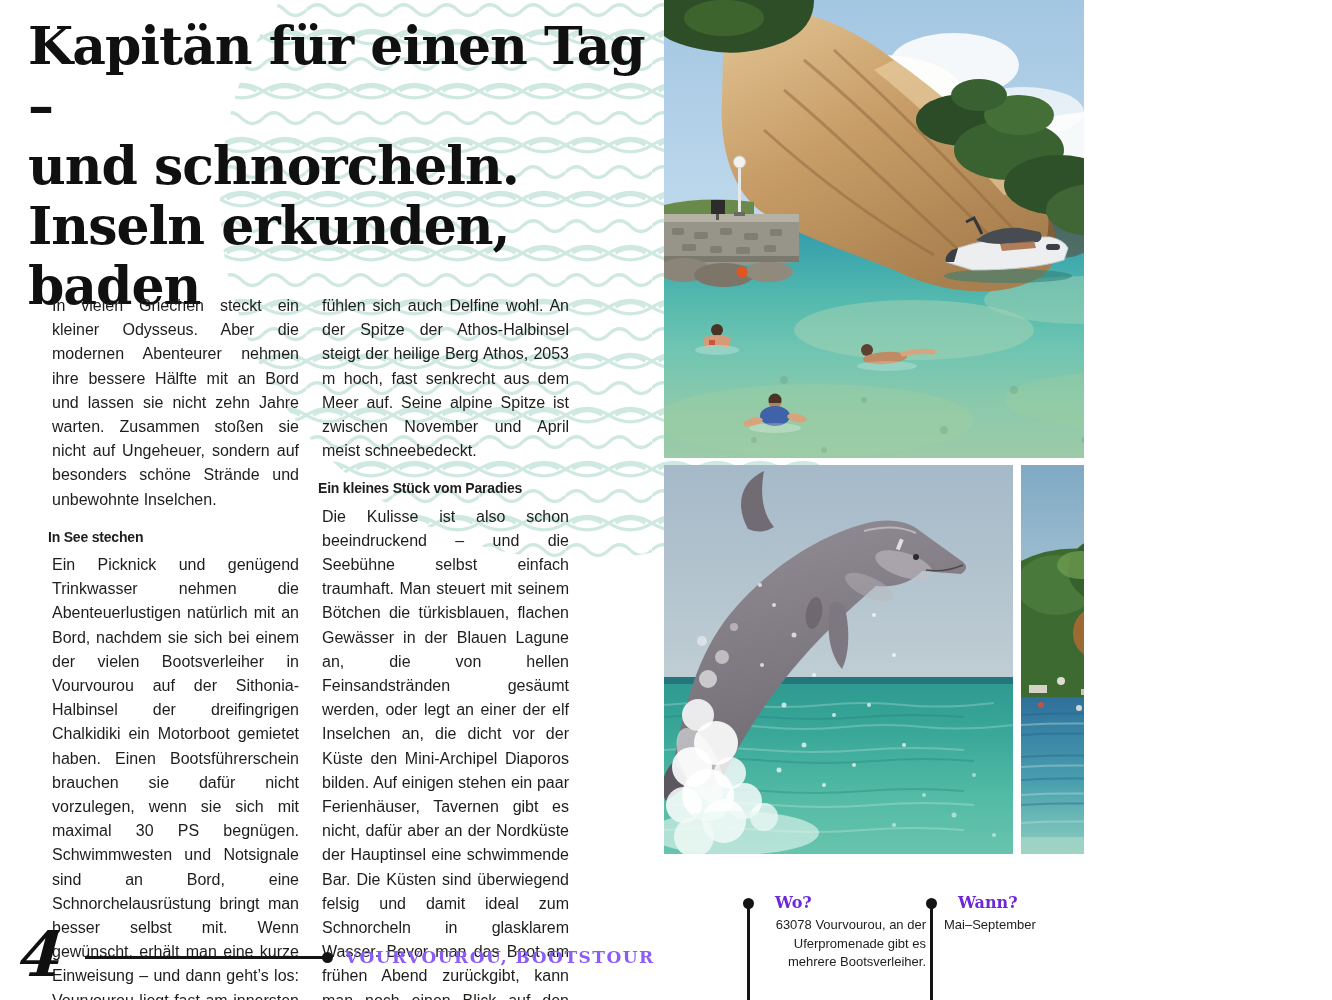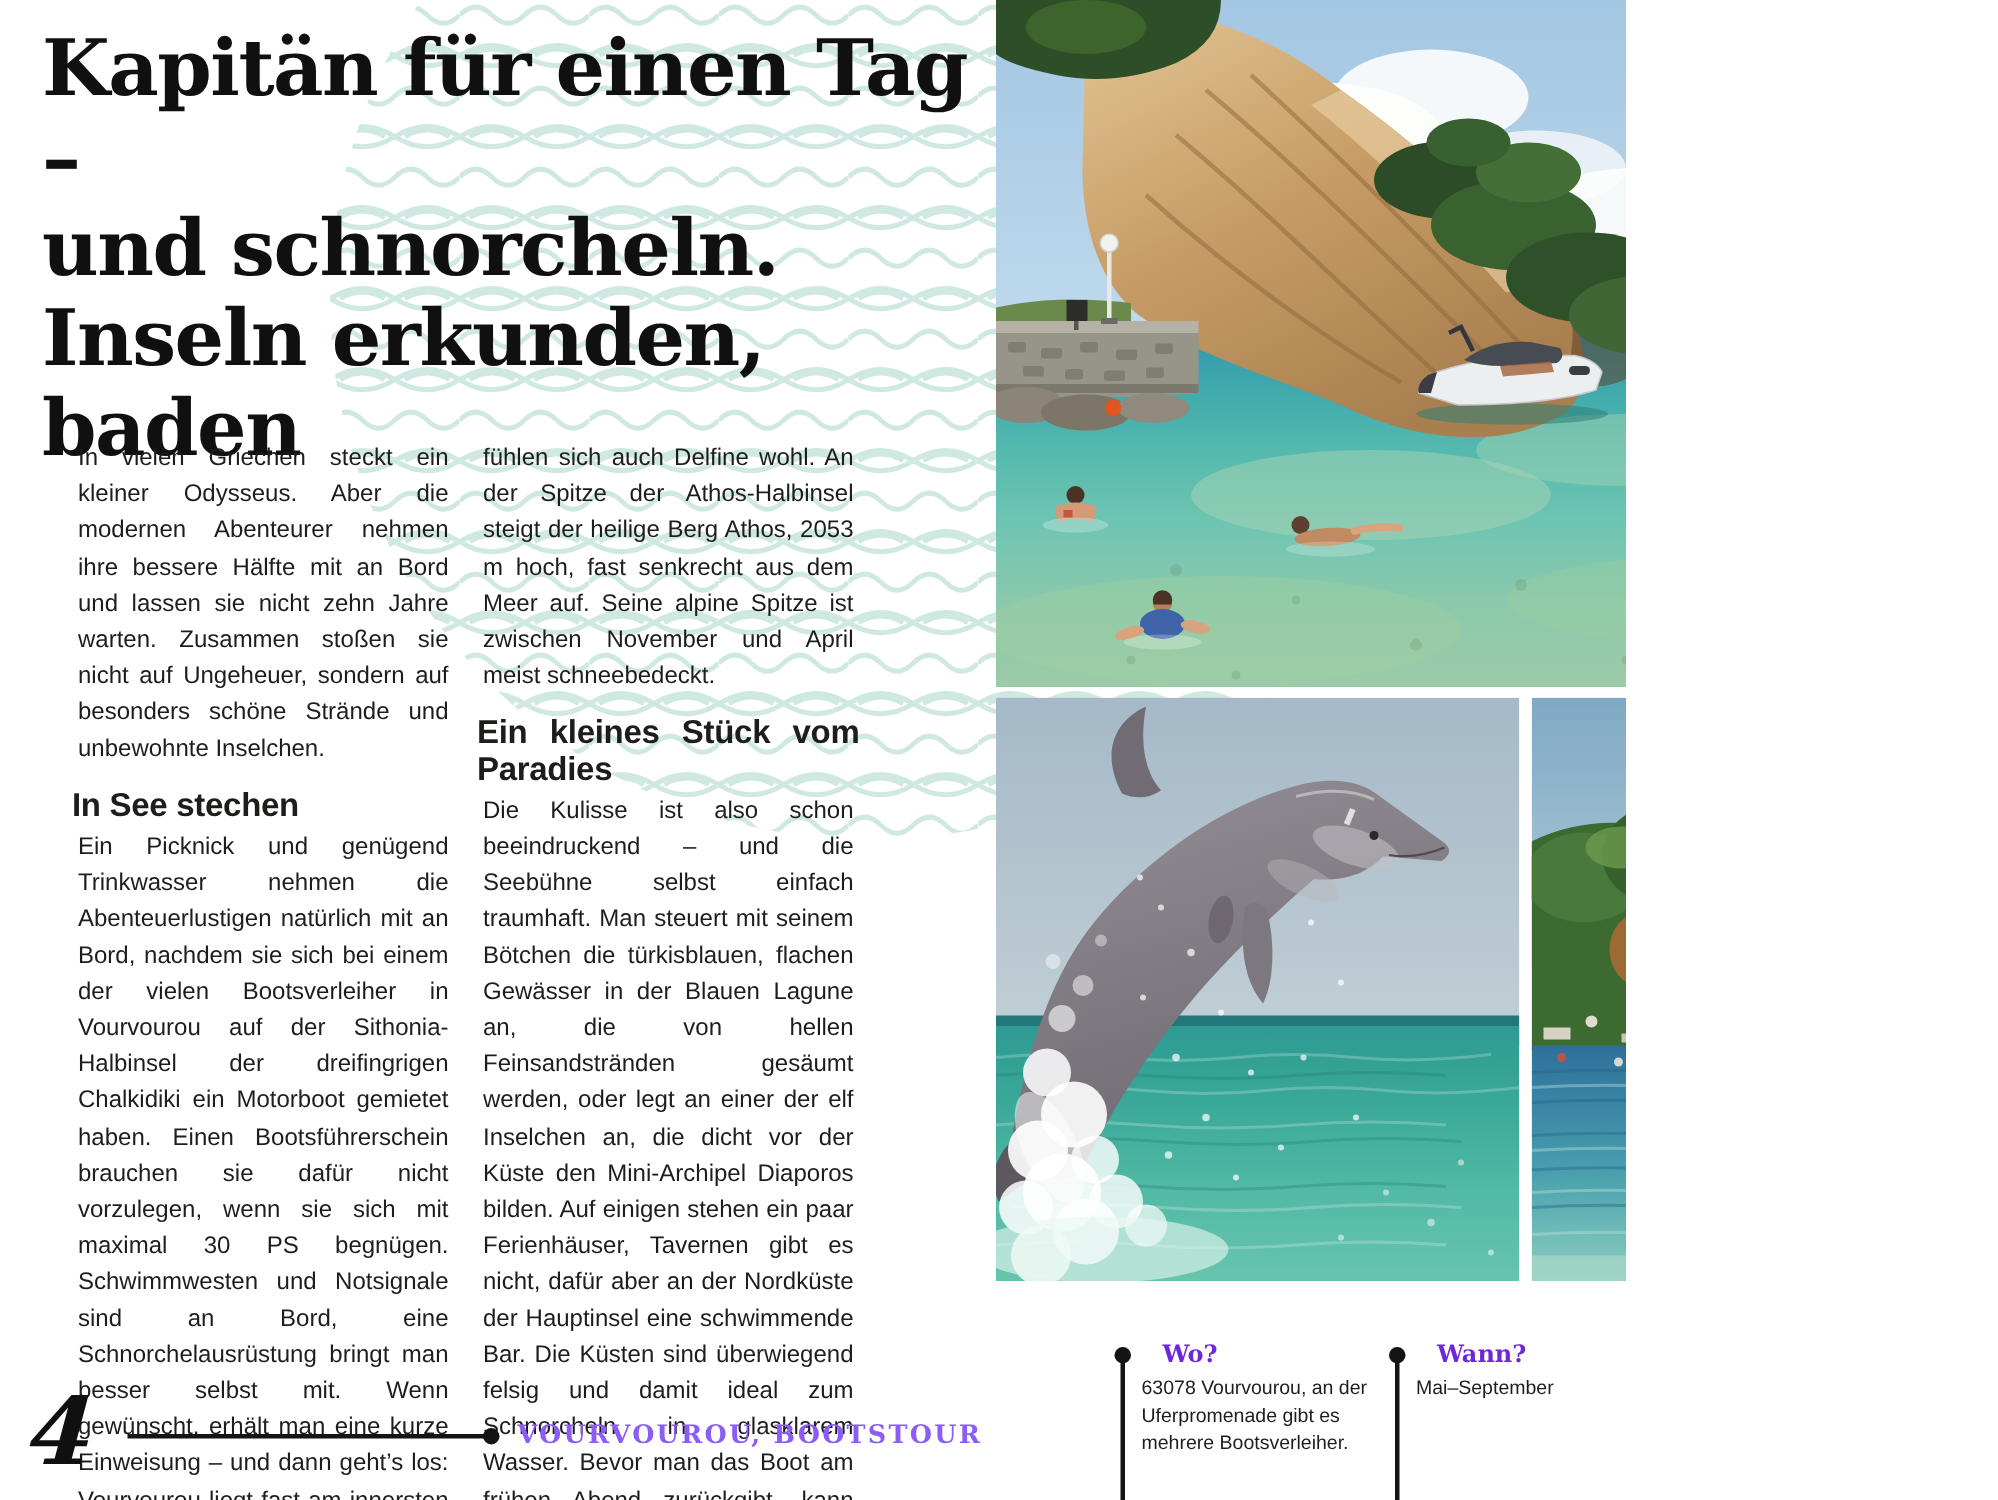--- a/index.html
+++ b/index.html
@@ -9,37 +9,37 @@
   .bg-wave{position:absolute;left:220px;top:-160px;width:720px;height:720px;z-index:0;}
   
   .headline{position:absolute;left:28px;top:16px;width:630px;z-index:3;
             font-family:"DejaVu Serif","Liberation Serif",serif;font-weight:700;
             font-size:52px;line-height:60px;letter-spacing:-1px;color:#101010;}
   
   .col{position:absolute;top:290px;width:255px;z-index:3;font-size:16px;line-height:24.2px;
        text-align:justify;hyphens:auto;-webkit-hyphens:auto;}
   .col1{left:48px;} .col2{left:318px;}
   .col p{margin:4px;}
-  .subhead{font-weight:700;font-size:22px;margin:13px 0 1px 0;letter-spacing:-0.2px;}
+  .subhead{font-weight:700;font-size:14px;margin:13px 0 1px 0;letter-spacing:-0.2px;}
   
   .photo{position:absolute;overflow:hidden;z-index:1;}
   .photo svg{display:block;}
   .photo-main{left:664px;top:0;width:668px;height:458px;}
   .photo-dolphin{left:664px;top:465px;width:349px;height:389px;}
   .photo-boat{left:1021px;top:465px;width:311px;height:389px;}
   
   .badge{position:absolute;left:1186px;top:-70px;width:206px;height:206px;z-index:4;}
   
   .info{position:absolute;z-index:3;}
   .info .vline{position:absolute;left:0;top:7px;width:2.5px;height:96px;background:#141414;}
   .info .bullet{position:absolute;left:-4.5px;top:1px;width:11px;height:11px;border-radius:50%;background:#141414;}
   .info .ititle{position:absolute;left:28px;top:-4px;font-family:"DejaVu Serif","Liberation Serif",serif;
                 font-weight:700;font-size:16px;color:#6d28d9;white-space:nowrap;}
   .info .itext{position:absolute;left:14px;top:19px;font-size:13px;line-height:18.5px;color:#1d1d1b;}
-  .info-wo{left:747px;top:897px;} .info-wo .itext{width:165px;}
+  .info-wo{left:747px;top:897px;} .info-wo .itext{width:165px;text-align:right;}
   .info-wann{left:930px;top:897px;} .info-wann .itext{width:150px;}
   .info-wichtig{left:1112px;top:897px;} .info-wichtig .itext{width:215px;}
   
   .pagenum{position:absolute;left:20px;top:918px;z-index:3;font-family:"DejaVu Serif","Liberation Serif",serif;
            font-weight:700;font-style:italic;font-size:62px;color:#101010;transform:skewX(-4deg);}
   .foot-rule{position:absolute;left:85px;top:956px;width:238px;height:3px;background:#141414;z-index:3;}
   .foot-dot{position:absolute;left:322px;top:952px;width:11px;height:11px;border-radius:50%;background:#141414;z-index:3;}
   .foot-tag{position:absolute;left:345px;top:947px;z-index:3;font-family:"DejaVu Serif","Liberation Serif",serif;
             font-weight:700;font-size:17px;letter-spacing:1.5px;color:#8b5cf6;white-space:nowrap;}
 </style>

